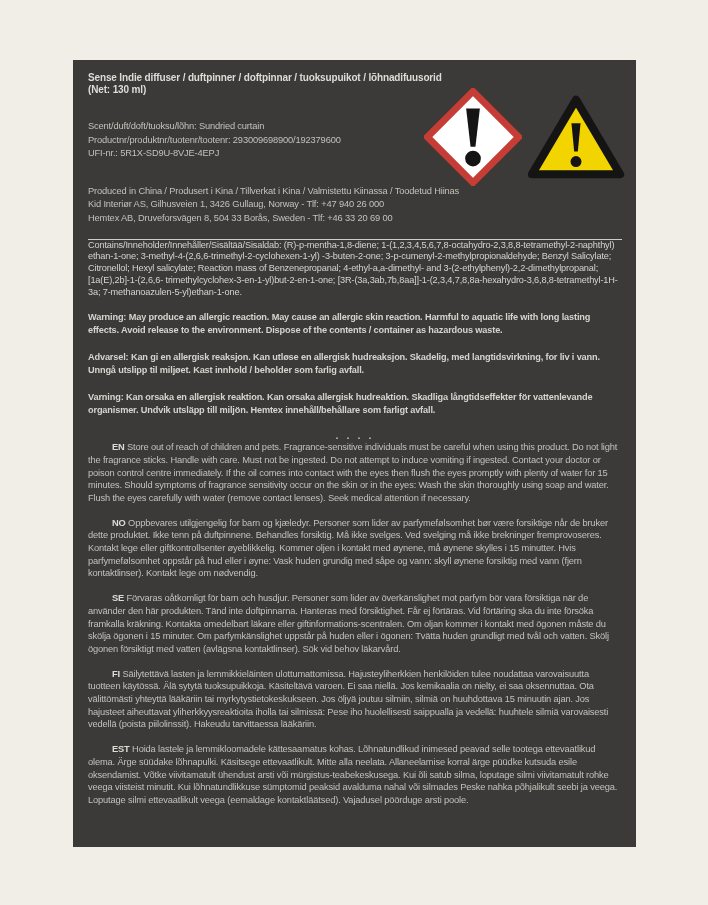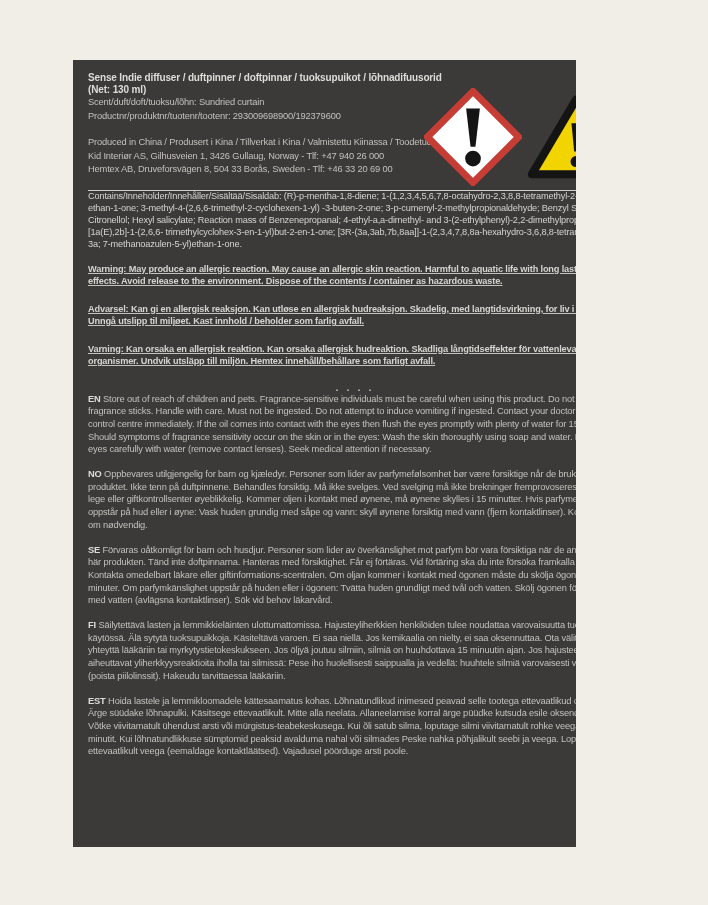--- a/index.html
+++ b/index.html
@@ -5,21 +5,21 @@
   html, body {
     margin: 0;
     padding: 0;
     width: 708px;
     height: 905px;
     background: #f1eee7;
     font-family: "Liberation Sans", sans-serif;
   }
   .sheet {
     position: relative;
-    width: 576px;
+    width: 708px;
     height: 905px;
     background: #f1eee7;
     overflow: hidden;
   }
   .label {
     position: absolute;
     left: 73px;
     top: 60px;
     width: 563px;
     height: 787px;
@@ -36,20 +36,21 @@
     color: #dedcd7;
     line-height: 12px;
     margin: 0 0 15px 0;
     max-width: 375px;
   }
   .info-block, .producer-block {
     max-width: 375px;
     font-size: 9.3px;
     line-height: 13.6px;
     margin-bottom: 13px;
+    margin-top: 24px;
   }
   .pictograms {
     position: absolute;
     top: 28px;
     right: 10px;
     display: flex;
     align-items: center;
   }
   .pictograms svg { display: block; }
   .divider {
@@ -57,54 +58,55 @@
     border-top: 1px solid #cfcdc8;
     margin: 9px 0 0 0;
   }
   .contains {
     font-size: 9.2px;
     font-weight: normal;
     color: #d6d4cf;
     line-height: 11.9px;
     margin: 10px 0 0 0;
   }
-  .warnings { margin-top: 12px; text-decoration: underline; }
+  .warnings { margin-top: 12px; }
   .warnings p {
     font-size: 9.2px;
     font-weight: bold;
     color: #d6d4cf;
     line-height: 12.5px;
     margin: 0 0 15px 0;
   }
   .dots {
     text-align: center;
     font-size: 9px;
     font-weight: bold;
     color: #d6d4cf;
     letter-spacing: 3px;
     margin: 0 0 10px 0;
   }
   .instructions p {
     font-size: 9.3px;
     line-height: 12.7px;
     margin: 0 0 12px 0;
   }
-  .instructions b { color: #dedcd7; }
+  .instructions b { color: #dedcd7; margin-left: 24px; }
 </style>
 </head>
 <body>
 
 <div class="sheet">
   <div class="label">
 
     <p class="title">Sense Indie diffuser / duftpinner / doftpinnar / tuoksupuikot / lõhnadifuusorid (Net: 130 ml)</p>
 
     <div class="info-block">
       <p>Scent/duft/doft/tuoksu/lõhn: Sundried curtain</p>
       <p>Productnr/produktnr/tuotenr/tootenr: 293009698900/192379600</p>
+      <p>UFI-nr.: 5R1X-SD9U-8VJE-4EPJ</p>
     </div>
 
     <div class="producer-block">
       <p>Produced in China / Produsert i Kina / Tillverkat i Kina / Valmistettu Kiinassa / Toodetud Hiinas</p>
       <p>Kid Interiør AS, Gilhusveien 1, 3426 Gullaug, Norway - Tlf: +47 940 26 000</p>
       <p>Hemtex AB, Druveforsvägen 8, 504 33 Borås, Sweden - Tlf: +46 33 20 69 00</p>
     </div>
 
     <div class="pictograms">
       <span>

